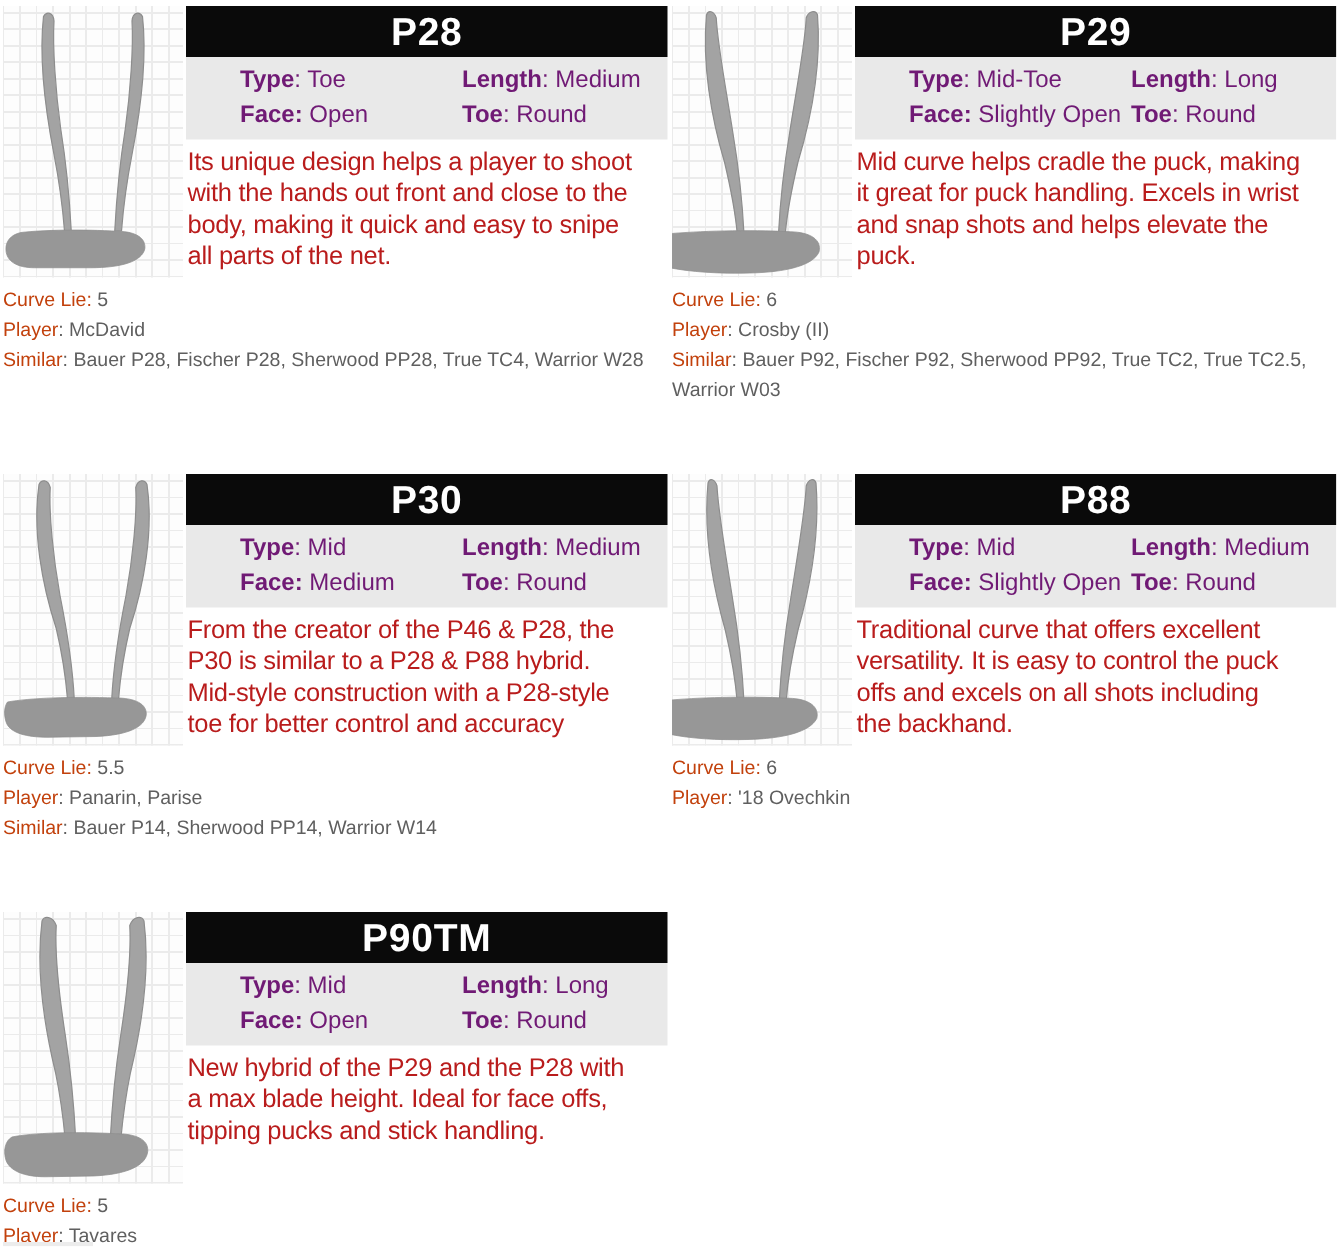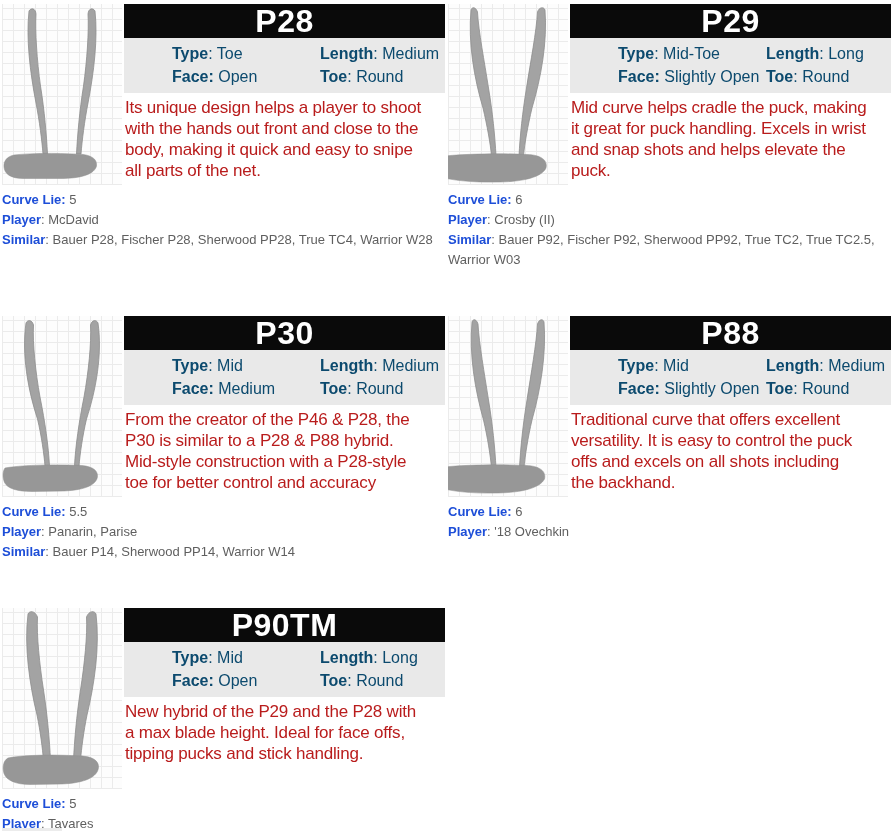--- a/index.html
+++ b/index.html
@@ -42,53 +42,53 @@
   .blade-top { fill: #a3a3a3; stroke: #8d8d8d; stroke-width: 0.8; }
   .blade-bottom { fill: #979797; stroke: #8f8f8f; stroke-width: 0.5; }
   .info { flex: 1 1 auto; min-width: 0; }
   .info-header {
     background: var(--header-bg, #0a0a0a);
     color: var(--header-text, #ffffff);
     height: 34px;
     display: flex;
     align-items: center;
     justify-content: center;
-    font-size: 32px;
+    font-size: 26px;
     font-weight: 700;
     letter-spacing: 0.5px;
   }
   .specs {
     background: var(--specs-bg, #e9e9e9);
     padding: 4px 0 5px 0;
   }
   .spec-row {
     display: grid;
     grid-template-columns: 148px auto;
-    padding-left: 48px;
+    padding-left: 36px;
     font-size: 16px;
     line-height: 23px;
-    color: #0c4a6e;
+    color: #701a75;
     white-space: nowrap;
   }
   .spec-label { font-weight: 700; }
   .desc {
     margin: 4px 2px 0 1px;
     font-size: 17px;
     line-height: 21px;
     color: #b91c1c;
     white-space: pre-line;
     letter-spacing: -0.2px;
   }
   .meta {
     margin-top: 5px;
     font-size: 13px;
     line-height: 20px;
   }
   .meta-line { color: #5f5f5f; }
-  .meta-label { font-weight: 700; color: #1d4ed8; }
+  .meta-label { font-weight: 400; color: #c2410c; }
   .next-row-peek {
     position: absolute;
     left: 2px;
     top: 828px;
     width: 60px;
     height: 3px;
     background: #ececec;
   }
 </style>
 </head>

